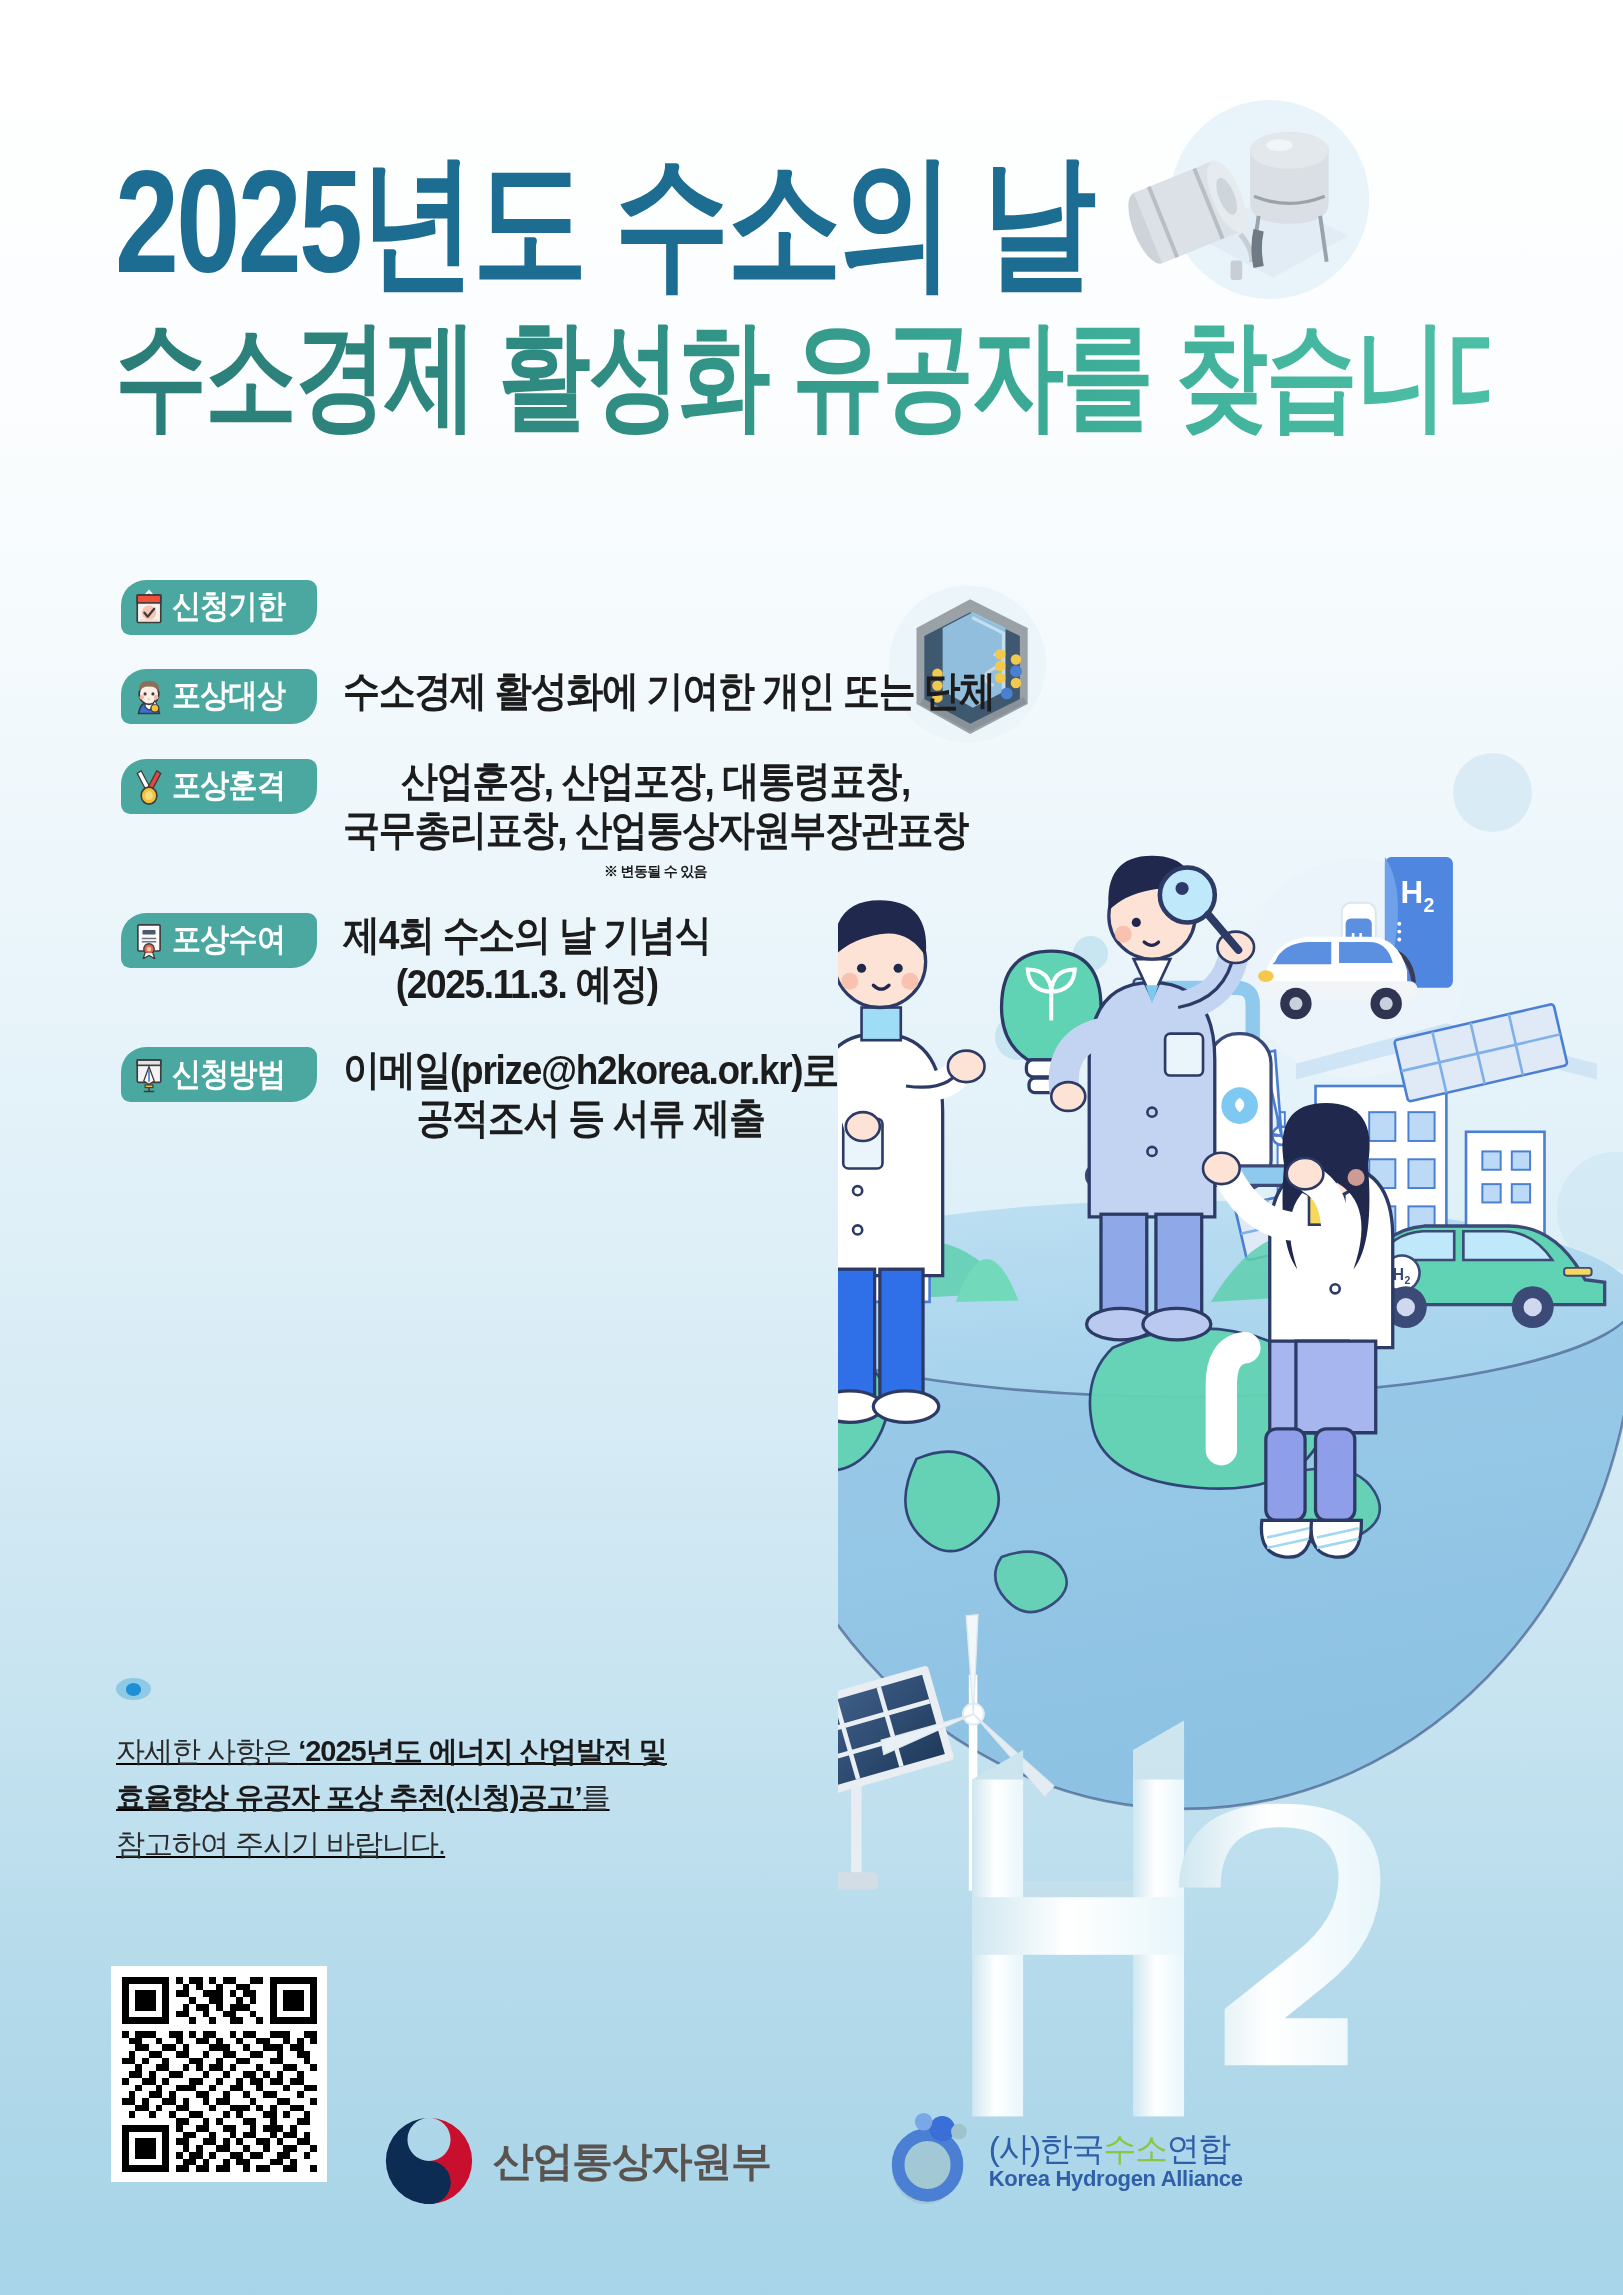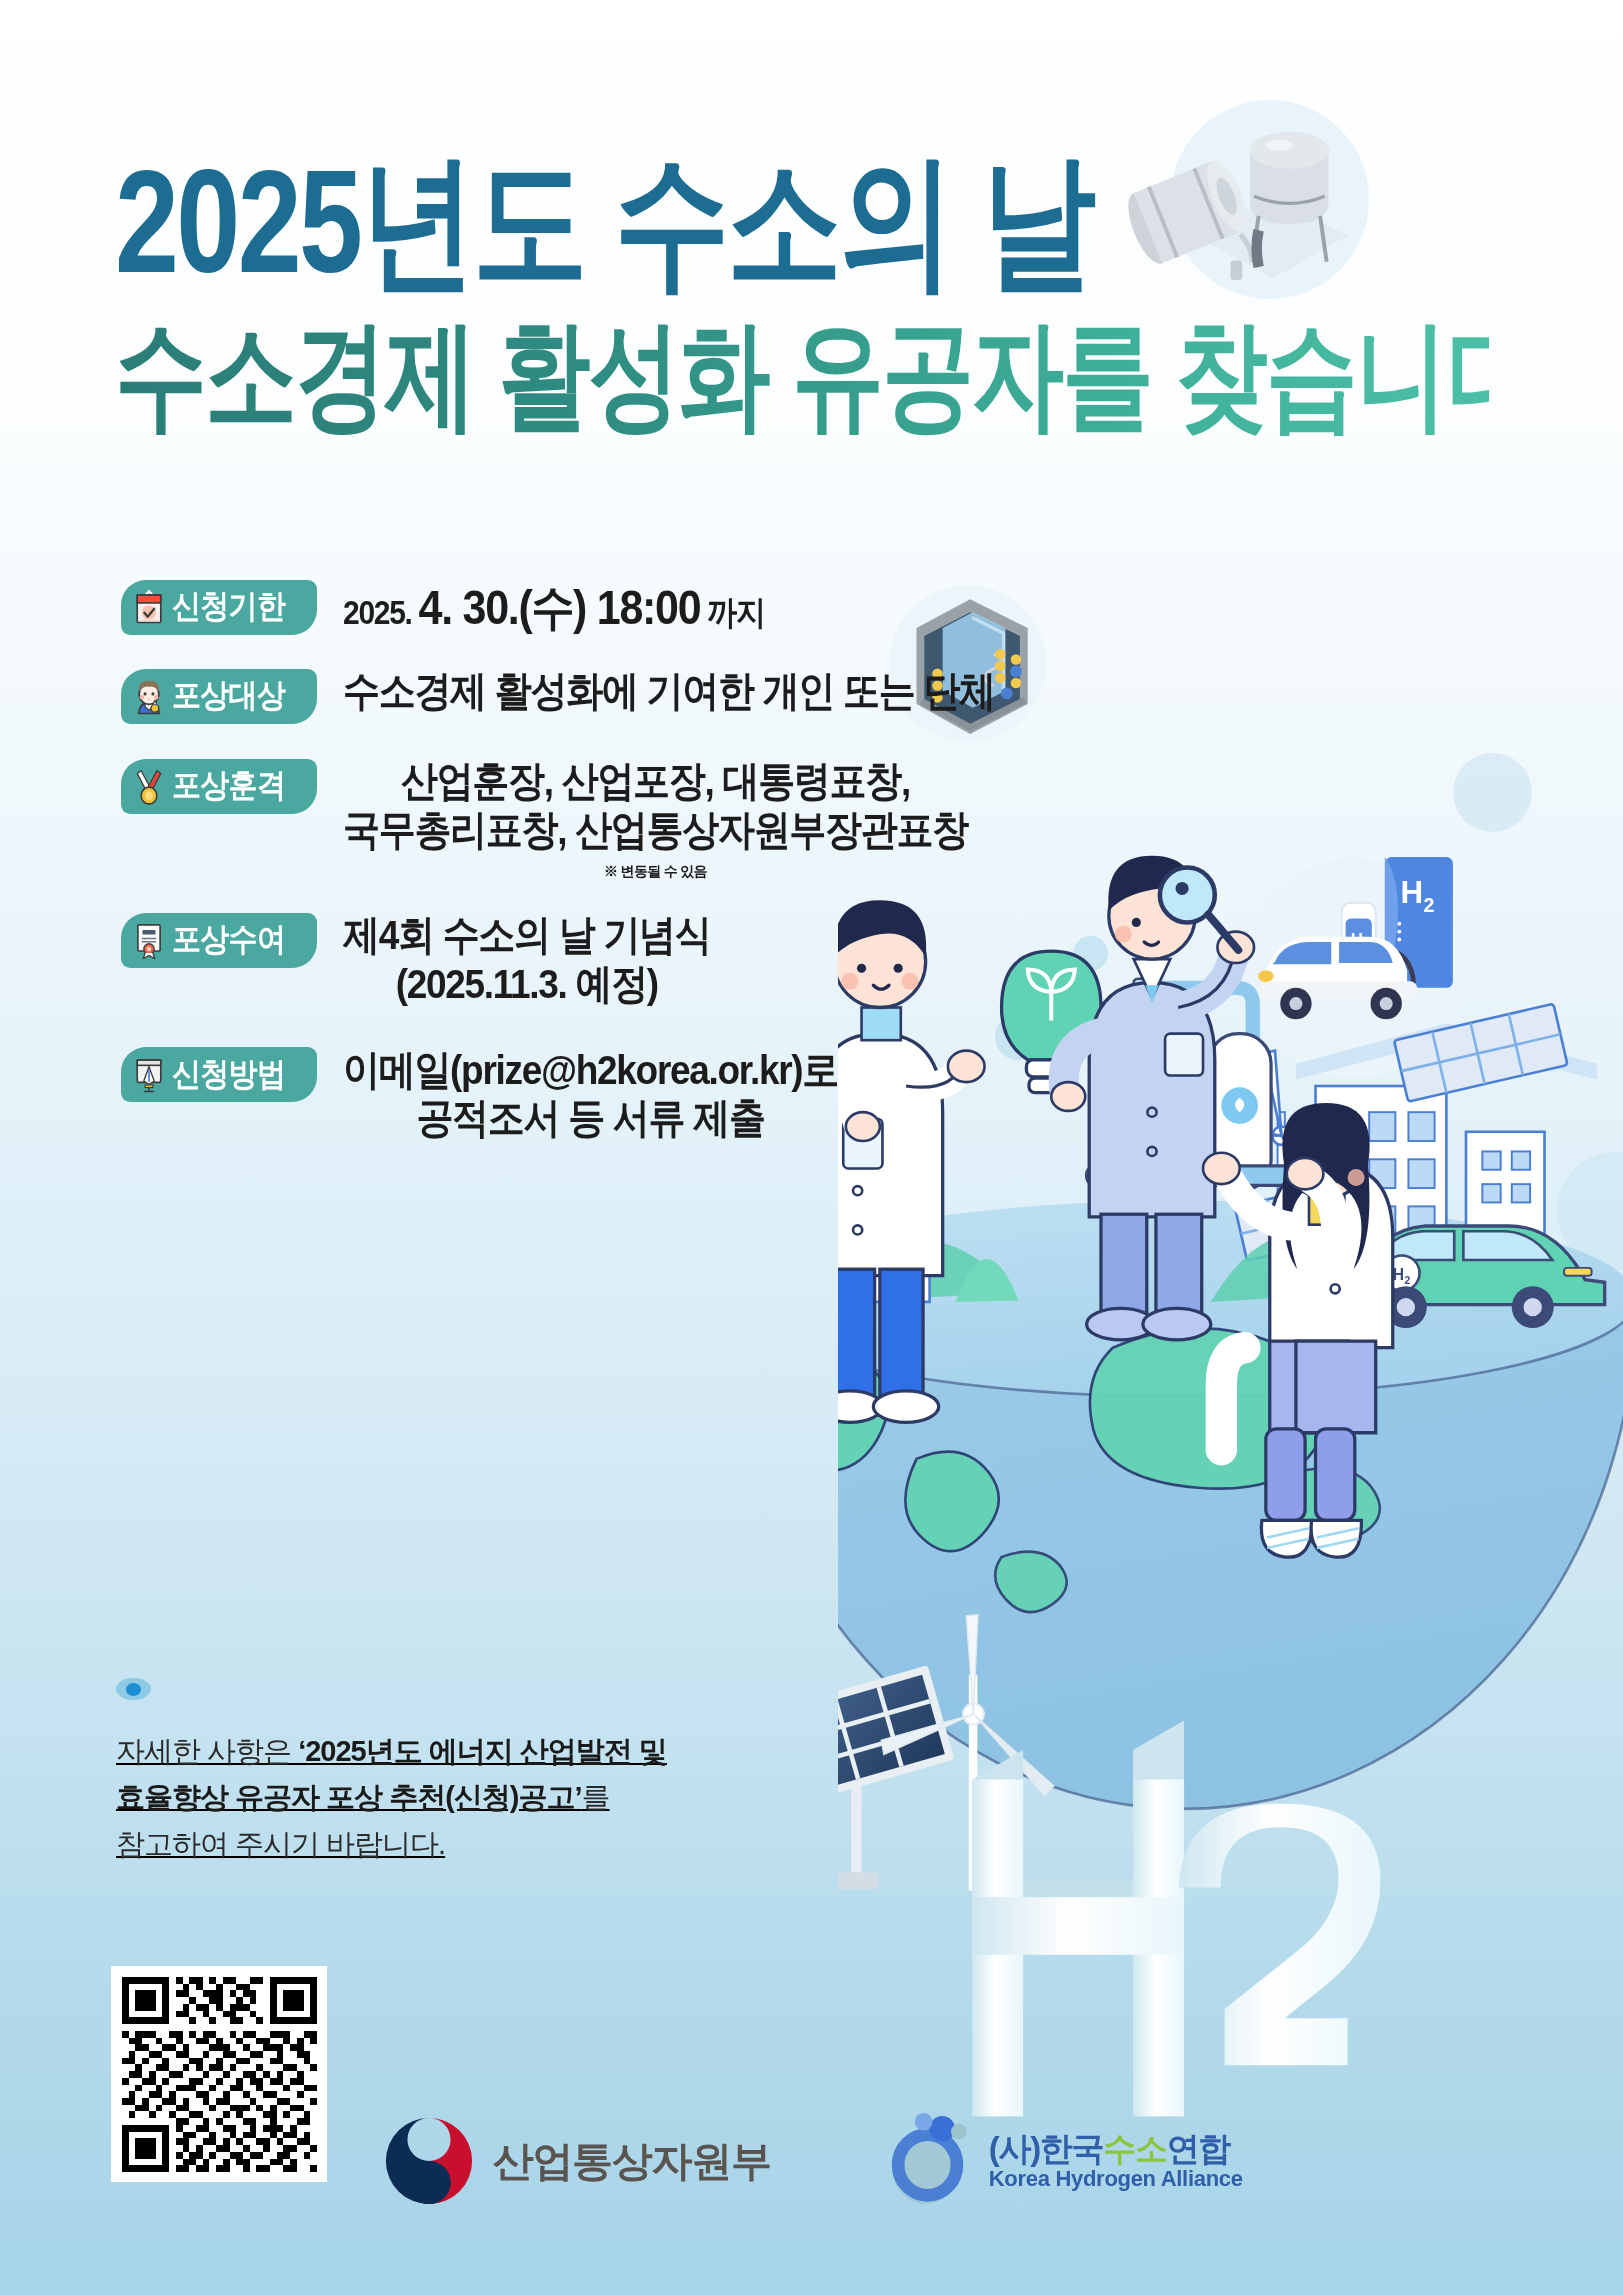--- a/index.html
+++ b/index.html
@@ -112,21 +112,21 @@
     position:absolute; left:0; top:2112px; width:1623px;
     display:flex; justify-content:center; align-items:center; gap:108px;
   }
   .logo{ display:flex; align-items:center; }
   .logo-text{
     font-weight:bold; letter-spacing:-1.3px;
     font-family:Liberation Serif, serif;
   }
   #motie-text{ font-size:41px; color:#595450; margin-left:14.4px; }
   #kha-text-wrap{ margin-left:9.2px; line-height:1.05; }
-  #kha-ko{ font-size:33px; font-weight:bold; letter-spacing:-1.3px;
+  #kha-ko{ font-size:33px; font-weight:normal; letter-spacing:-1.3px;
            font-family:"Liberation Sans",sans-serif; color:#2e5fa8; }
   #kha-ko .grn{ color:#8cc63e; }
   #kha-en{ font-size:22px; font-weight:bold; letter-spacing:-0.3px;
            color:#2e5fa8; font-family:"Liberation Sans",sans-serif; }
 
   
   #art{ position:absolute; right:0; top:0; width:785px; height:2295px; pointer-events:none; }
 </style>
 </head>
 <body>
@@ -448,25 +448,20 @@
       <div class="badge">
         <svg class="badge-icon" viewBox="0 0 52 56">
           <path d="M20 10 L26 3 L32 10" stroke="#ffffff" stroke-width="3.5" fill="none" stroke-linecap="round"></path>
           <rect x="8" y="9" width="36" height="42" rx="2" fill="#f6f1ee" stroke="#3c3c3c" stroke-width="2.5"></rect>
           <rect x="8" y="9" width="36" height="12" fill="#f0503a" stroke="#3c3c3c" stroke-width="2.5"></rect>
           <circle cx="26" cy="36" r="11" fill="#f7c4b2"></circle>
           <path d="M19 36 l5 6 l10 -12" stroke="#3c3c3c" stroke-width="3.5" fill="none" stroke-linecap="round" stroke-linejoin="round"></path>
           <rect x="12" y="46" width="28" height="2.5" fill="#f3ddd5"></rect>
         </svg>
         <span class="badge-label">신청기한</span>
-      </div>
-      <div class="rowtext">
-        <div class="line">
-          <span class="d-small">2025. </span><span class="d-large">4. 30.(수) 18:00</span><span class="d-small"> 까지</span>
-        </div>
       </div>
     </div>
 
     <div class="row" style="margin-bottom:31px;">
       <div class="badge">
         <svg class="badge-icon" viewBox="0 0 52 56">
           <path d="M10 54 q2 -16 16 -19 q14 3 16 19 Z" fill="#3a6fd8" stroke="#3c3c3c" stroke-width="2.5"></path>
           <path d="M20 35 h12 v9 l-6 5 l-6 -5 Z" fill="#fdfdfd" stroke="#3c3c3c" stroke-width="2"></path>
           <ellipse cx="26" cy="24" rx="15" ry="16" fill="#fdeee6" stroke="#3c3c3c" stroke-width="2.5"></ellipse>
           <path d="M11 20 q-2 -16 15 -16 q17 0 15 16 q-6 -8 -15 -7 q-9 -1 -15 7 Z" fill="#8a7158"></path>

